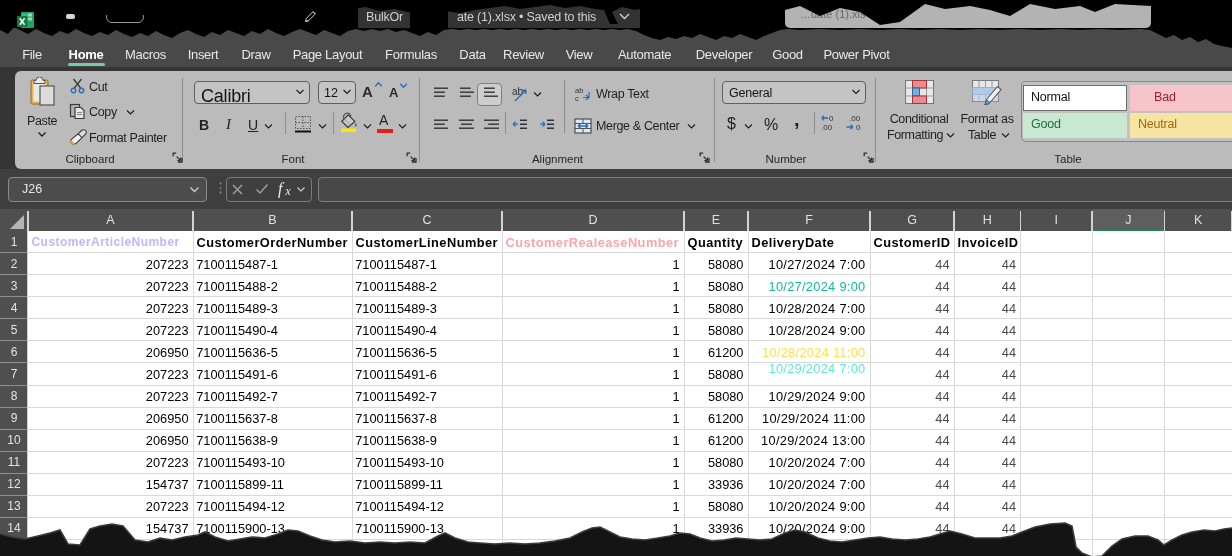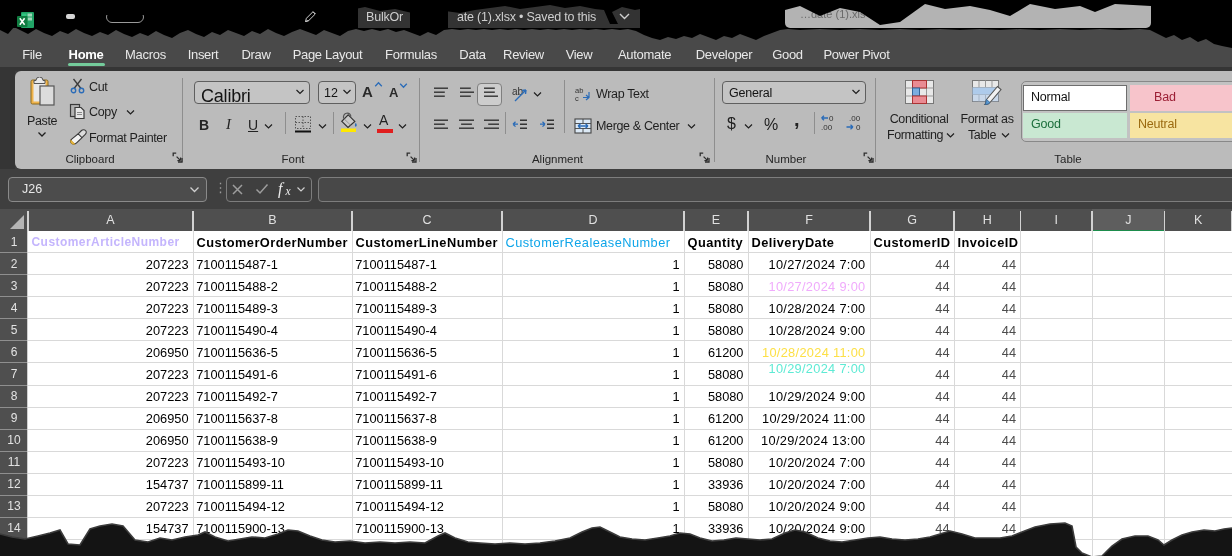--- a/index.html
+++ b/index.html
@@ -394,39 +394,39 @@
 <div class="abs" style="left:869.5px;top:230.5px;width:1px;height:325.5px;background:#d9d9d9;"></div>
 <div class="abs" style="left:953.5px;top:230.5px;width:1px;height:325.5px;background:#d9d9d9;"></div>
 <div class="abs" style="left:1020.0px;top:230.5px;width:1px;height:325.5px;background:#d9d9d9;"></div>
 <div class="abs" style="left:1091.5px;top:230.5px;width:1px;height:325.5px;background:#d9d9d9;"></div>
 <div class="abs" style="left:1164.0px;top:230.5px;width:1px;height:325.5px;background:#d9d9d9;"></div>
 <div class="abs" style="left:1231.5px;top:230.5px;width:1px;height:325.5px;background:#d9d9d9;"></div>
 <div class="abs" style="left:27px;top:230.5px;width:1.2px;height:325.5px;background:#cfcfcf;"></div>
 <div class="txt" style="left:31.5px;top:241.5px;transform:translateY(-50%);font-size:12px;font-weight:bold;letter-spacing:0.45px;color:#c4b5fd;">CustomerArticleNumber</div>
 <div class="txt" style="left:196.5px;top:241.5px;transform:translateY(-50%);font-size:12.8px;font-weight:bold;letter-spacing:0.45px;color:#000;">CustomerOrderNumber</div>
 <div class="txt" style="left:355.5px;top:241.5px;transform:translateY(-50%);font-size:12.8px;font-weight:bold;letter-spacing:0.45px;color:#000;">CustomerLineNumber</div>
-<div class="txt" style="left:505.5px;top:241.5px;transform:translateY(-50%);font-size:12.8px;font-weight:normal;letter-spacing:0.45px;color:#0ea5e9;">CustomerRealeaseNumber</div>
+<div class="txt" style="left:505.5px;top:241.5px;transform:translateY(-50%);font-size:12.8px;font-weight:bold;letter-spacing:0.45px;color:#fca5a5;">CustomerRealeaseNumber</div>
 <div class="txt" style="left:687.5px;top:241.5px;transform:translateY(-50%);font-size:12.8px;font-weight:bold;letter-spacing:0.45px;color:#000;">Quantity</div>
 <div class="txt" style="left:751.5px;top:241.5px;transform:translateY(-50%);font-size:12.8px;font-weight:bold;letter-spacing:0.45px;color:#000;">DeliveryDate</div>
 <div class="txt" style="left:873.5px;top:241.5px;transform:translateY(-50%);font-size:12.8px;font-weight:bold;letter-spacing:0.45px;color:#000;">CustomerID</div>
 <div class="txt" style="left:957.5px;top:241.5px;transform:translateY(-50%);font-size:12.8px;font-weight:bold;letter-spacing:0.45px;color:#000;">InvoiceID</div>
 <div class="txt" style="left:188.5px;top:263.6px;transform:translate(-100%,-50%);font-size:12.8px;color:#000;">207223</div>
 <div class="txt" style="left:196.2px;top:263.6px;transform:translateY(-50%);font-size:12.8px;color:#000;">7100115487-1</div>
 <div class="txt" style="left:355.2px;top:263.6px;transform:translateY(-50%);font-size:12.8px;color:#000;">7100115487-1</div>
 <div class="txt" style="left:679.5px;top:263.6px;transform:translate(-100%,-50%);font-size:12.8px;color:#000;">1</div>
 <div class="txt" style="left:743.5px;top:263.6px;transform:translate(-100%,-50%);font-size:12.8px;color:#000;">58080</div>
 <div class="txt" style="left:865.5px;top:263.6px;transform:translate(-100%,-50%);font-size:12.8px;letter-spacing:0.3px;color:#000;">10/27/2024 7:00</div>
 <div class="txt" style="left:949.5px;top:263.6px;transform:translate(-100%,-50%);font-size:12.8px;color:#4d4d4d;">44</div>
 <div class="txt" style="left:1016.0px;top:263.6px;transform:translate(-100%,-50%);font-size:12.8px;color:#4d4d4d;">44</div>
 <div class="txt" style="left:188.5px;top:285.7px;transform:translate(-100%,-50%);font-size:12.8px;color:#000;">207223</div>
 <div class="txt" style="left:196.2px;top:285.7px;transform:translateY(-50%);font-size:12.8px;color:#000;">7100115488-2</div>
 <div class="txt" style="left:355.2px;top:285.7px;transform:translateY(-50%);font-size:12.8px;color:#000;">7100115488-2</div>
 <div class="txt" style="left:679.5px;top:285.7px;transform:translate(-100%,-50%);font-size:12.8px;color:#000;">1</div>
 <div class="txt" style="left:743.5px;top:285.7px;transform:translate(-100%,-50%);font-size:12.8px;color:#000;">58080</div>
-<div class="txt" style="left:865.5px;top:285.7px;transform:translate(-100%,-50%);font-size:12.8px;letter-spacing:0.3px;color:#f0abfc;">10/27/2024 9:00</div>
+<div class="txt" style="left:865.5px;top:285.7px;transform:translate(-100%,-50%);font-size:12.8px;letter-spacing:0.3px;color:#14b8a6;">10/27/2024 9:00</div>
 <div class="txt" style="left:949.5px;top:285.7px;transform:translate(-100%,-50%);font-size:12.8px;color:#4d4d4d;">44</div>
 <div class="txt" style="left:1016.0px;top:285.7px;transform:translate(-100%,-50%);font-size:12.8px;color:#4d4d4d;">44</div>
 <div class="txt" style="left:188.5px;top:307.7px;transform:translate(-100%,-50%);font-size:12.8px;color:#000;">207223</div>
 <div class="txt" style="left:196.2px;top:307.7px;transform:translateY(-50%);font-size:12.8px;color:#000;">7100115489-3</div>
 <div class="txt" style="left:355.2px;top:307.7px;transform:translateY(-50%);font-size:12.8px;color:#000;">7100115489-3</div>
 <div class="txt" style="left:679.5px;top:307.7px;transform:translate(-100%,-50%);font-size:12.8px;color:#000;">1</div>
 <div class="txt" style="left:743.5px;top:307.7px;transform:translate(-100%,-50%);font-size:12.8px;color:#000;">58080</div>
 <div class="txt" style="left:865.5px;top:307.7px;transform:translate(-100%,-50%);font-size:12.8px;letter-spacing:0.3px;color:#000;">10/28/2024 7:00</div>
 <div class="txt" style="left:949.5px;top:307.7px;transform:translate(-100%,-50%);font-size:12.8px;color:#4d4d4d;">44</div>
 <div class="txt" style="left:1016.0px;top:307.7px;transform:translate(-100%,-50%);font-size:12.8px;color:#4d4d4d;">44</div>

